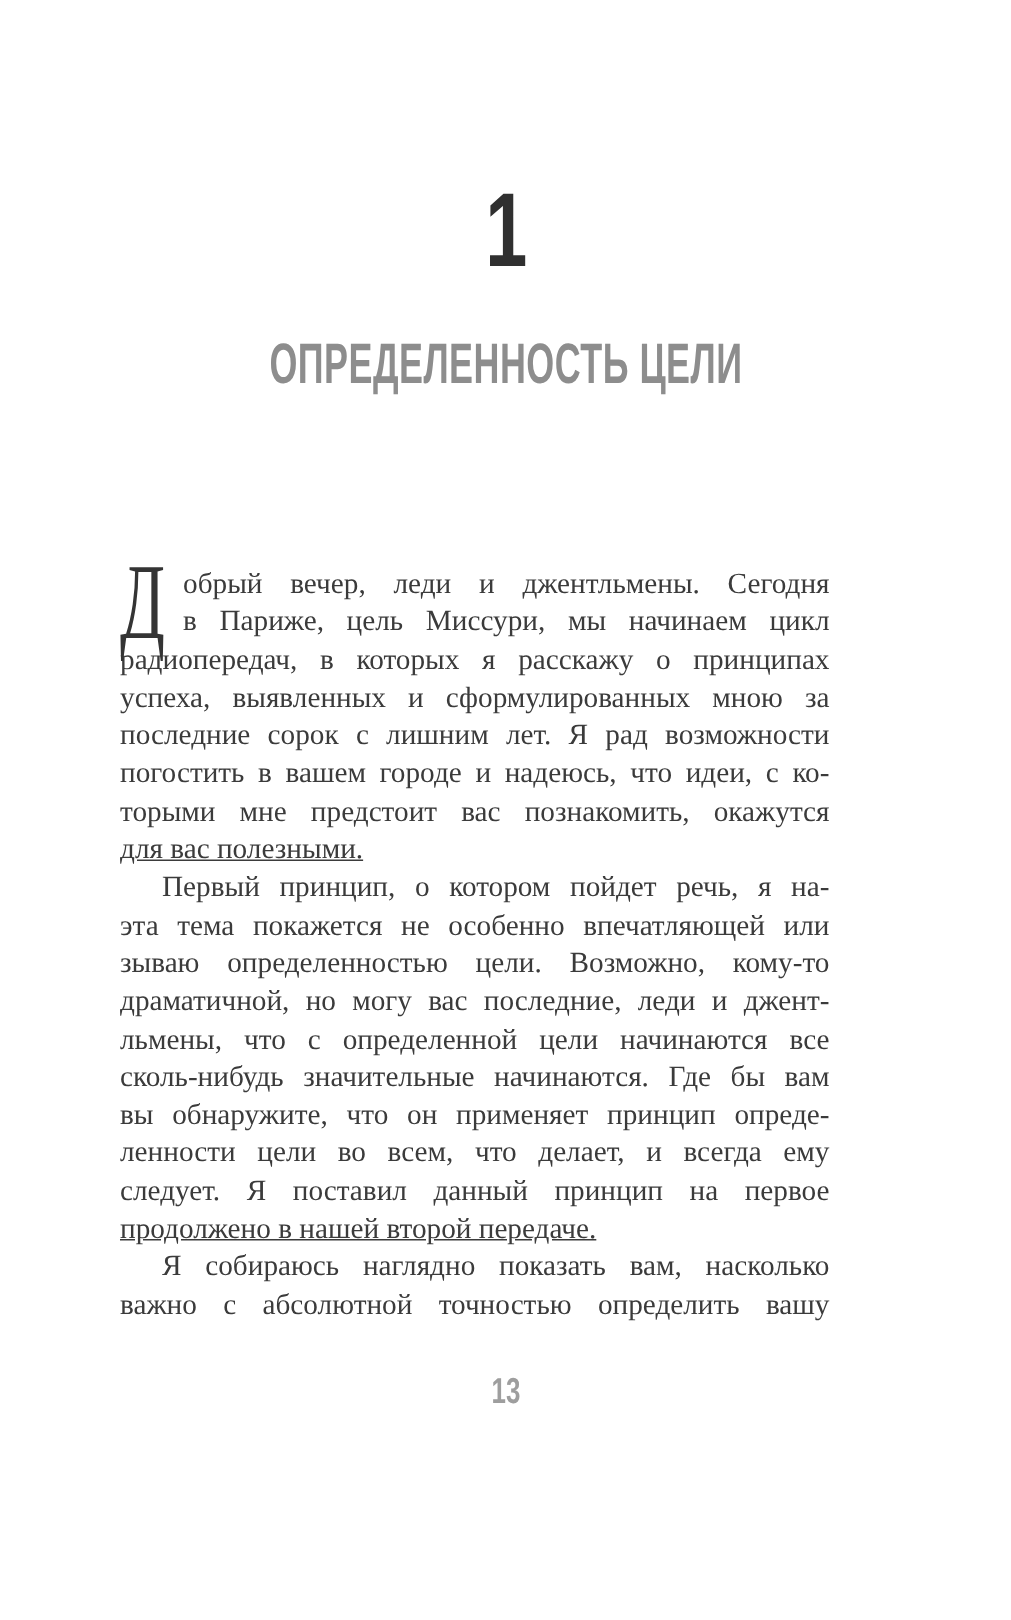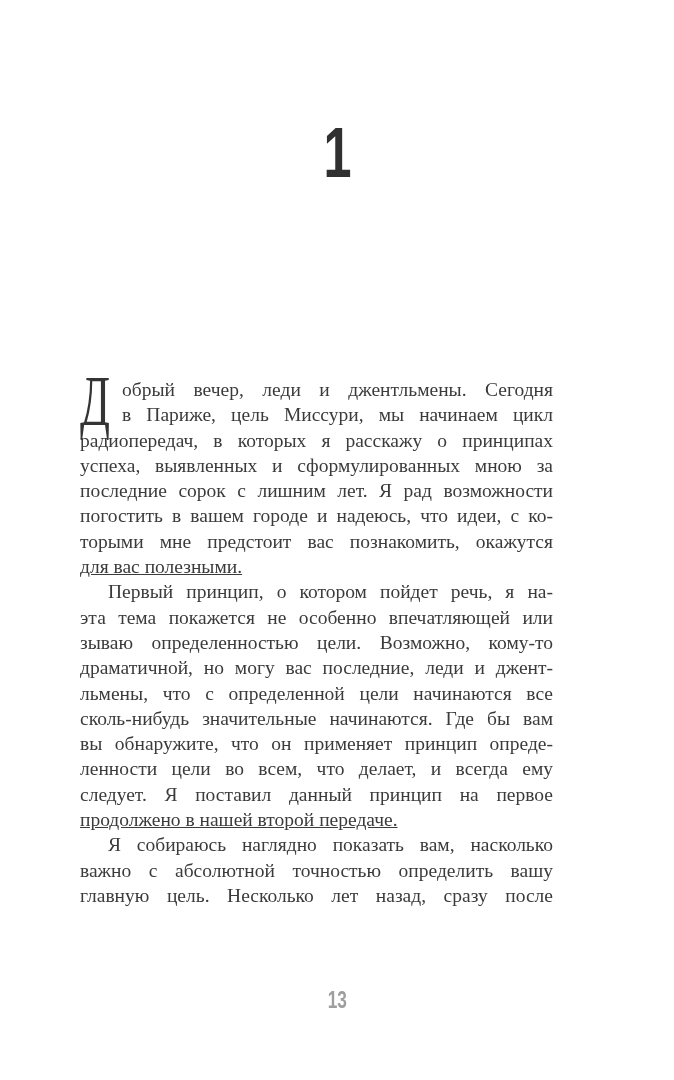--- a/index.html
+++ b/index.html
@@ -85,41 +85,44 @@
     font-size: 72px;
     line-height: 72px;
     color: #343434;
     transform: scaleX(0.61);
     transform-origin: left top;
   }
 
   
   .page-number {
     position: absolute;
-    top: 988px;
+    top: 916px;
     left: 0;
     width: 674px;
     text-align: center;
     font-family: "Liberation Sans", sans-serif;
     font-weight: bold;
     font-size: 24px;
     line-height: 24px;
     color: #9e9e9e;
   }
   .page-number span { display: inline-block; transform: scaleX(0.72); transform-origin: center; }
 </style>
 </head>
 <body>
 
 <div class="page">
 
   <div class="chapter-number">
     <span>1</span>
   </div>
 
+  <div class="chapter-title">
+    <span>ОПРЕДЕЛЕННОСТЬ ЦЕЛИ</span>
+  </div>
 
   <div class="body-text">
       <div class="para">
         <span class="dropcap">
           <em>Д</em>
         </span>
         <div class="line">обрый вечер, леди и джентльмены. Сегодня</div>
         <div class="line">в Париже, цель Миссури, мы начинаем цикл</div>
         <div class="line">радиопередач, в которых я расскажу о принципах</div>
         <div class="line">успеха, выявленных и сформулированных мною за</div>
@@ -136,21 +139,20 @@
         <div class="line">льмены, что с определенной цели начинаются все</div>
         <div class="line">сколь-нибудь значительные начинаются. Где бы вам</div>
         <div class="line">вы обнаружите, что он применяет принцип опреде-</div>
         <div class="line">ленности цели во всем, что делает, и всегда ему</div>
         <div class="line">следует. Я поставил данный принцип на первое</div>
         <div class="line end">продолжено в нашей второй передаче.</div>
       </div>
       <div class="para">
         <div class="line indent">Я собираюсь наглядно показать вам, насколько</div>
         <div class="line">важно с абсолютной точностью определить вашу</div>
-        <div class="line">главную цель. Несколько лет назад, сразу после</div>
       </div>
     </div>
 
   <div class="page-number">
     <span>13</span>
   </div>
 
 </div>
 
 </body></html>

